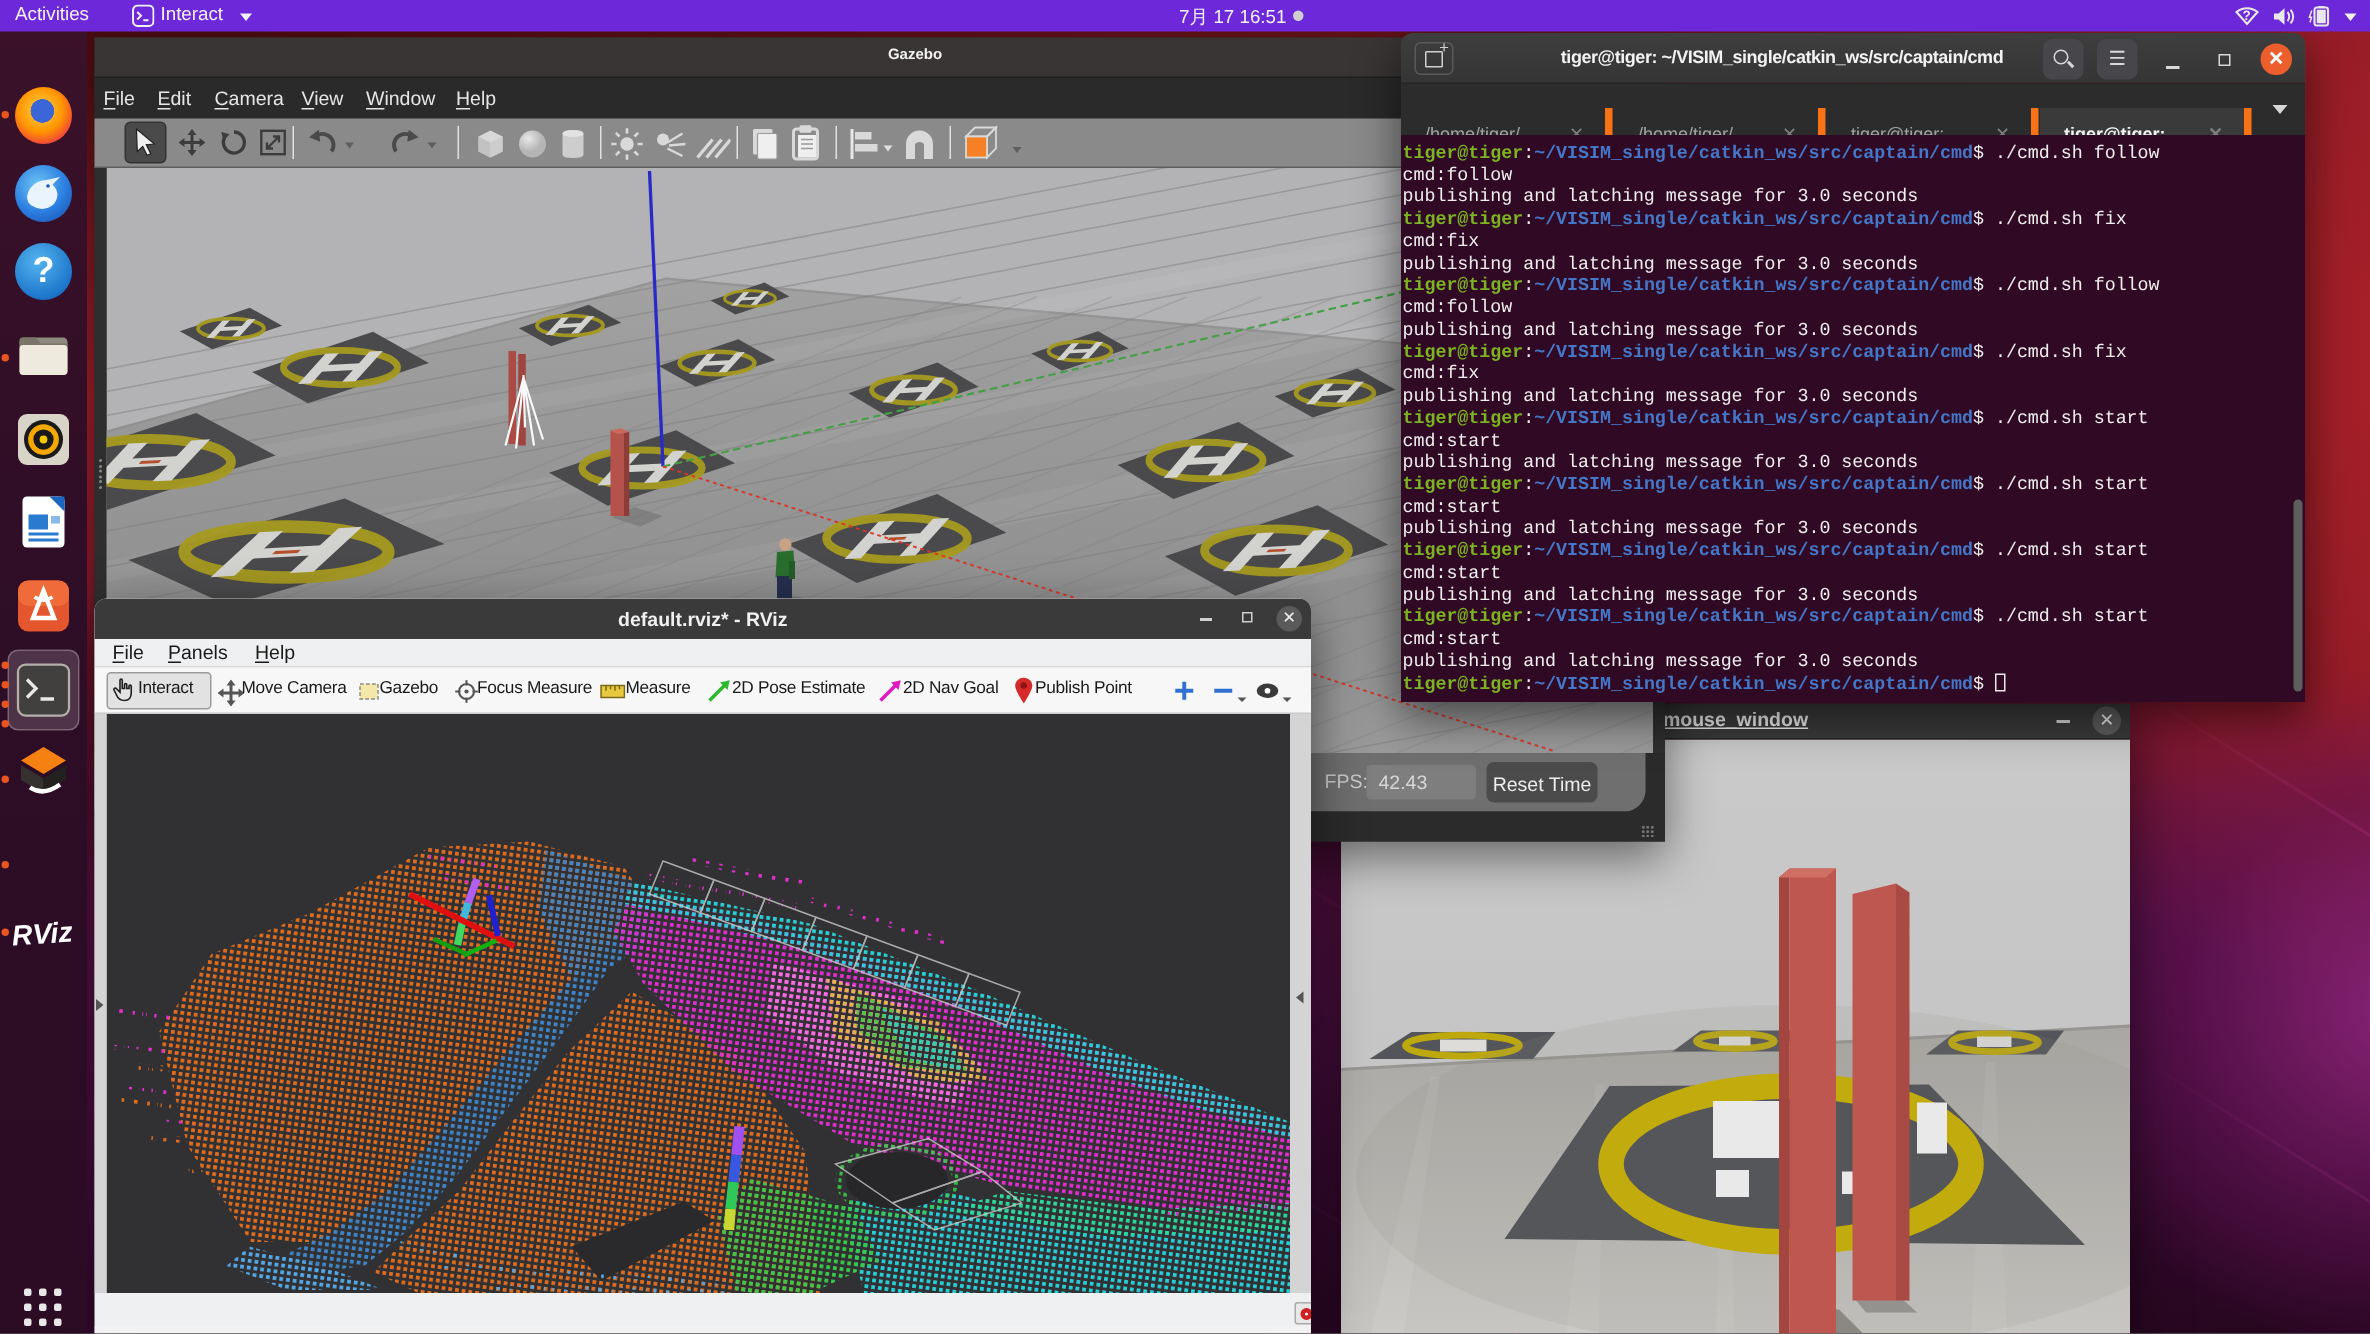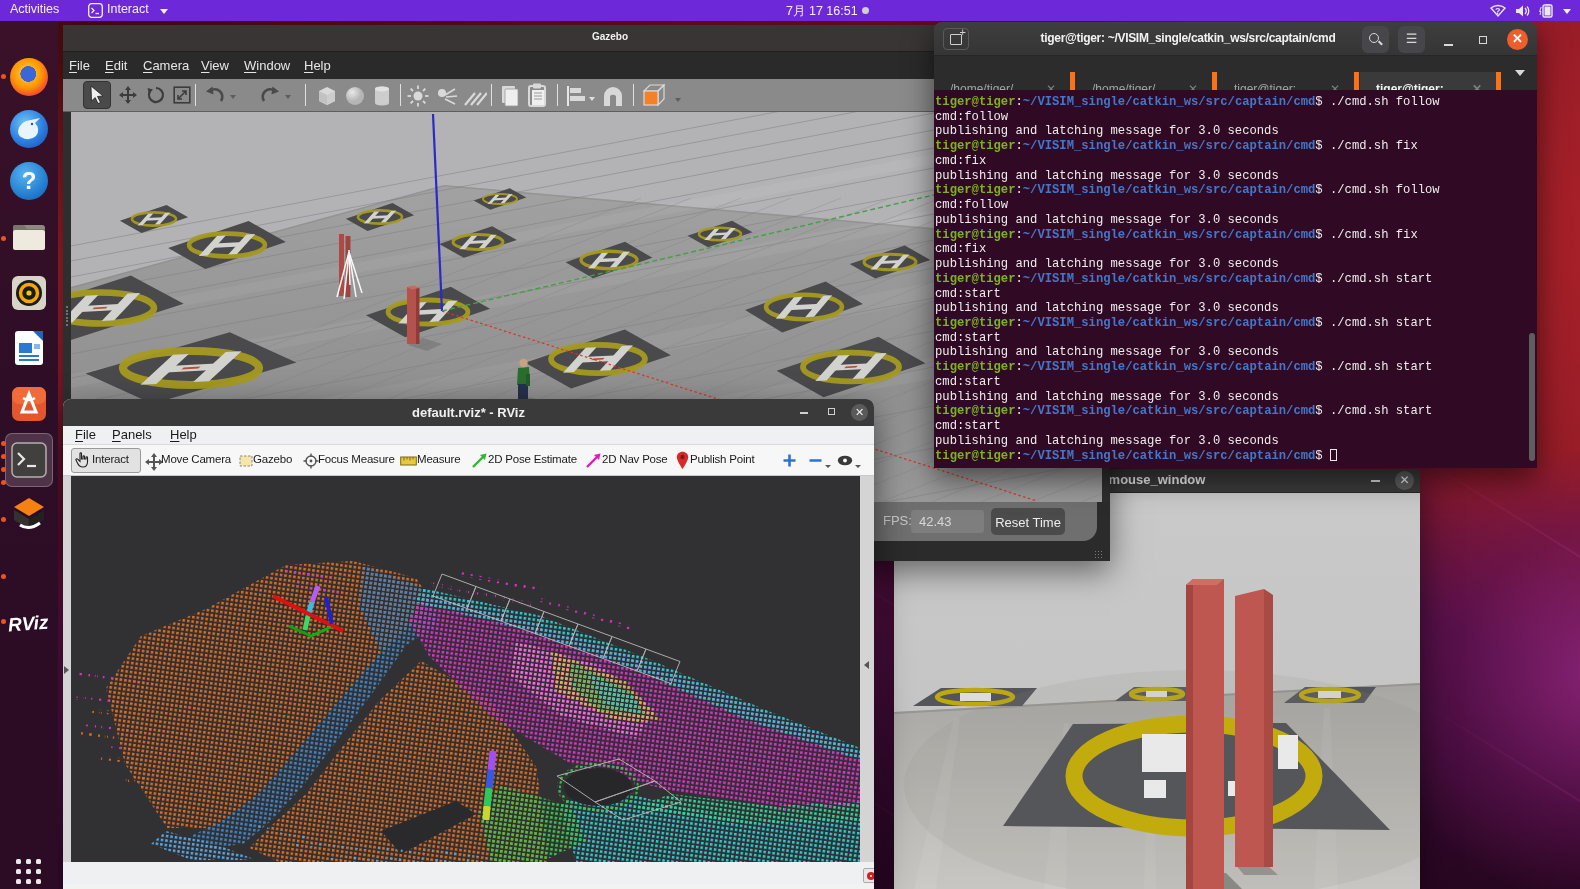--- a/index.html
+++ b/index.html
@@ -10,21 +10,21 @@
  background:
   radial-gradient(circle 320px at 1600px 675px, rgba(148,38,126,0.85), rgba(104,20,88,0.5) 45%, rgba(0,0,0,0) 72%),
   radial-gradient(circle 560px at 1640px 235px, #ab2129, #951c27 45%, rgba(90,14,28,0) 78%),
   linear-gradient(175deg, #3c080d 0%, #7c171f 14%, #9e1f27 26%, #8e1b2c 38%, #6e1336 50%, #571040 60%, #4c0e40 72%, #380a32 84%, #26061f 100%);
  }
 #wall .ln { position:absolute; width:900px; height:2px; background:linear-gradient(90deg,transparent,rgba(255,80,200,0.25),transparent); transform:rotate(32deg); transform-origin:0 0; }
 
 
 #mousewin { left:894px; top:469px; width:526px; height:420px; box-shadow:0 10px 30px rgba(0,0,0,0.5); }
 #mousewin .tb { position:absolute; left:0; top:0; width:526px; height:24px; background:#3a3a3a; border-bottom:1px solid #272727; }
-#mousewin .tt { position:absolute; left:0; right:0; top:3px; text-align:center; color:#eeeeee; font-weight:bold; font-size:13px; }
+#mousewin .tt { position:absolute; left:0; right:0; top:3px; text-align:center; color:#eeeeee; font-weight:bold; font-size:13px;text-decoration:underline; }
 #mousewin .mn { position:absolute; right:40px; top:11px; width:9px; height:2px; background:#d5d5d5; }
 #mousewin .cl { position:absolute; right:6px; top:2px; width:19px; height:19px; border-radius:50%; background:#5c5c5c; color:#eee; font-size:12px; text-align:center; line-height:19px; }
 #mousewin .ct { position:absolute; left:0; top:24px; }
 
 
 #gz { left:63px; top:25px; width:1047px; height:536px; box-shadow:0 10px 30px rgba(0,0,0,0.5); background:#2b2b2b; }
 #gz .tb { position:absolute; left:0; top:0; width:100%; height:27px; background:#383534; border-bottom:1px solid #1f1f1f; }
 #gz .tt { position:absolute; left:0; right:0; top:6px; text-align:center; color:#f2f2f2; font-weight:bold; font-size:10px;margin-left:47px; }
 #gz .mb { position:absolute; left:0; top:27px; width:100%; height:27px; background:#2a2a2a; color:#e6e6e6; font-size:13px; }
 #gz .mb span { position:absolute; top:6px; }
@@ -551,21 +551,21 @@
         <span class="lb" style="left:354px">Measure</span>
         <svg class="abs" style="left:408px;top:8px" width="16" height="16" viewBox="0 0 16 16">
           <line x1="2" y1="14" x2="12" y2="4" stroke="#2eb82e" stroke-width="2.4"></line>
           <polygon points="9,2 15.5,0.5 14,7" fill="#2eb82e"></polygon>
         </svg>
         <span class="lb" style="left:425px">2D Pose Estimate</span>
         <svg class="abs" style="left:522px;top:8px" width="16" height="16" viewBox="0 0 16 16">
           <line x1="2" y1="14" x2="12" y2="4" stroke="#df1bc0" stroke-width="2.4"></line>
           <polygon points="9,2 15.5,0.5 14,7" fill="#df1bc0"></polygon>
         </svg>
-        <span class="lb" style="left:539px">2D Nav Pose</span>
+        <span class="lb" style="left:539px">2D Nav Goal</span>
         <svg class="abs" style="left:613px;top:6px" width="13" height="19" viewBox="0 0 13 19">
           <path d="M6.5 0.8 C9.8 0.8 12.2 3.2 12.2 6.2 C12.2 9.5 6.5 18 6.5 18 C6.5 18 0.8 9.5 0.8 6.2 C0.8 3.2 3.2 0.8 6.5 0.8 Z" fill="#d42a2a"></path>
           <circle cx="6.5" cy="6" r="2.2" fill="#8e1515"></circle>
         </svg>
         <span class="lb" style="left:627px">Publish Point</span>
         <svg class="abs" style="left:719px;top:8px" width="15" height="15" viewBox="0 0 15 15">
           <g stroke="#3070d0" stroke-width="2.6">
             <line x1="7.5" y1="1.5" x2="7.5" y2="13.5"></line>
             <line x1="1.5" y1="7.5" x2="13.5" y2="7.5"></line>
           </g>

